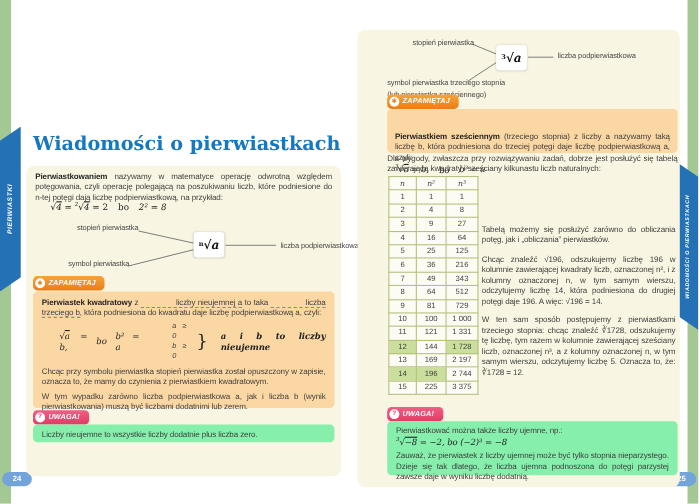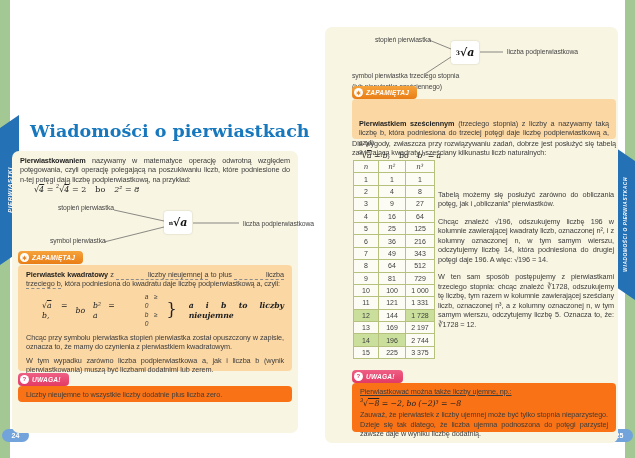--- a/index.html
+++ b/index.html
@@ -20,21 +20,21 @@
   #ribbon-left span{font-size:6px;}
   #ribbon-right span{font-size:4.8px;}
 
   
   .pill{position:absolute;top:429px;width:27px;height:13px;border-radius:7px;background:#72a3da;color:#fff;font-size:7px;font-weight:bold;text-align:center;line-height:13px;}
   #pill-left{left:2px;}
   #pill-right{left:606px;}
 
   
   .panel{position:absolute;background:#f8f5e2;border-radius:7px;}
-  #panel-left{left:12px;top:151px;width:286px;height:282px;}
+  #panel-left{left:24px;top:151px;width:286px;height:282px;}
   #panel-right{left:325px;top:27px;width:293px;height:416px;}
 
   
   .title{position:absolute;left:30px;top:121px;font-family:"DejaVu Serif",serif;font-weight:bold;font-size:17.5px;color:#1878bd;}
   .body-txt{font-size:7.3px;line-height:1.3;text-align:justify;color:#3d3d3d;letter-spacing:-.1px;}
   .body-txt b{color:#1f1f1f;}
   .small-lbl{position:absolute;font-size:6.8px;color:#474747;letter-spacing:-.1px;white-space:nowrap;}
   .u-dash{border-bottom:1px dashed #8a8a8a;padding-left:32px;}
 
   
@@ -57,21 +57,21 @@
   
   .badge{position:absolute;height:13px;display:flex;align-items:center;gap:3px;padding:0 8px 0 2px;border-radius:4px;color:#fff;font-size:6.6px;font-weight:bold;font-style:italic;letter-spacing:.2px;white-space:nowrap;}
   .badge .ic{width:9px;height:9px;border-radius:50%;background:#fff;display:flex;align-items:center;justify-content:center;font-style:normal;line-height:9px;}
   .badge-orange{background:linear-gradient(#f6a33c,#ea7d15);}
   .badge-orange .ic{color:#e87b13;font-size:6.5px;}
   .badge-pink{background:linear-gradient(#ef5f85,#e23a64);}
   .badge-pink .ic{color:#e23a64;font-size:6px;font-weight:bold;}
 
   
   .box-orange{position:absolute;background:#fbd7a4;border-radius:4px;padding:5px 8px;box-sizing:border-box;}
-  .box-pink{position:absolute;background:#f97316;border-radius:4px;padding:4px 8px;box-sizing:border-box;}
+  .box-pink{position:absolute;background:#86efac;border-radius:4px;padding:4px 8px;box-sizing:border-box;}
   .box-orange p,.box-pink p{margin:0 0 4px 0;}
   .box-orange p:last-child,.box-pink p:last-child{margin-bottom:0;}
 
   
   table.pow{border-collapse:collapse;background:#fdfcf4;}
   table.pow th,table.pow td{border:1px solid #b5c17d;text-align:center;font-size:7px;color:#3d3d3d;padding:0;height:11.4px;}
   table.pow th{font-family:"DejaVu Serif",serif;font-style:italic;font-weight:normal;}
   table.pow .c0{width:24px;}
   table.pow .c1{width:26px;}
   table.pow .c2{width:28px;}
@@ -121,21 +121,21 @@
         <span class="var">a</span>
     </div>
     <div class="small-lbl" style="left:231px;top:69px;">liczba podpierwiastkowa</div>
     <div class="small-lbl" style="left:38px;top:86px;">symbol pierwiastka</div>
 
     <div class="badge badge-orange" style="left:6px;top:100px;">
       <span class="ic">∗</span>
       <span>ZAPAMIĘTAJ</span>
     </div>
     <div class="box-orange body-txt" style="left:6px;top:114px;width:274px;height:106px;">
-      <p><b>Pierwiastek kwadratowy</b><span> z </span><span class="u-dash">liczby nieujemnej a</span><span> to plus </span><span class="u-dash">liczba trzeciego b</span><span>, która podniesiona do kwadratu daje liczbę podpierwiastkową a, czyli:</span></p>
+      <p><b>Pierwiastek kwadratowy</b><span> z </span><span class="u-dash">liczby nieujemnej a</span><span> to taka </span><span class="u-dash">liczba trzeciego b</span><span>, która podniesiona do kwadratu daje liczbę podpierwiastkową a, czyli:</span></p>
       <div class="frow">
         <span class="f"><span>√</span><span class="ol">a</span><span> = b,</span></span>
         <span class="f bo">bo</span>
         <span class="f">b² = a</span>
         <span class="conds">
           <span>a ≥ 0</span>
           <span>b ≥ 0</span>
         </span>
         <span class="brace">}</span>
         <span class="f fnote">a i b to liczby nieujemne</span>
@@ -261,30 +261,30 @@
             <td class="c2">2 744</td>
           </tr>
           <tr>
             <td class="c0">15</td>
             <td class="c1">225</td>
             <td class="c2">3 375</td>
           </tr>
         </tbody>
     </table>
 
-    <div class="abs body-txt textcol" style="left:113px;top:163px;width:176px;">
+    <div class="abs body-txt textcol" style="left:113px;top:177px;width:176px;">
       <p>Tabelą możemy się posłużyć zarówno do obliczania potęg, jak i „obliczania” pierwiastków.</p>
       <p>Chcąc znaleźć √196, odszukujemy liczbę 196 w kolumnie zawierającej kwadraty liczb, oznaczonej n², i z kolumny oznaczonej n, w tym samym wierszu, odczytujemy liczbę 14, która podniesiona do drugiej potęgi daje 196. A więc: √196 = 14.</p>
       <p>W ten sam sposób postępujemy z pierwiastkami trzeciego stopnia: chcąc znaleźć ∛1728, odszukujemy tę liczbę, tym razem w kolumnie zawierającej sześciany liczb, oznaczonej n³, a z kolumny oznaczonej n, w tym samym wierszu, odczytujemy liczbę 5. Oznacza to, że: ∛1728 = 12.</p>
     </div>
 
     <div class="badge badge-pink" style="left:27px;top:343px;">
       <span class="ic">?</span>
       <span>UWAGA!</span>
     </div>
     <div class="box-pink body-txt" style="left:27px;top:356px;width:264px;height:49px;">
-      <p style="margin-bottom:1px;text-decoration:underline;">Pierwiastkować można także liczby ujemne, np.:</p>
+      <p style="margin-bottom:1px;">Pierwiastkować można także liczby ujemne, np.:</p>
       <p style="margin-bottom:1px;" class="f"><sup>3</sup><span>√</span><span class="ol">−8</span><span> = −2, bo (−2)³ = −8</span></p>
       <p>Zauważ, że pierwiastek z liczby ujemnej może być tylko stopnia nieparzystego. Dzieje się tak dlatego, że liczba ujemna podnoszona do potęgi parzystej zawsze daje w wyniku liczbę dodatnią.</p>
     </div>
   </div>
 
 </div>
 
 </body></html>

